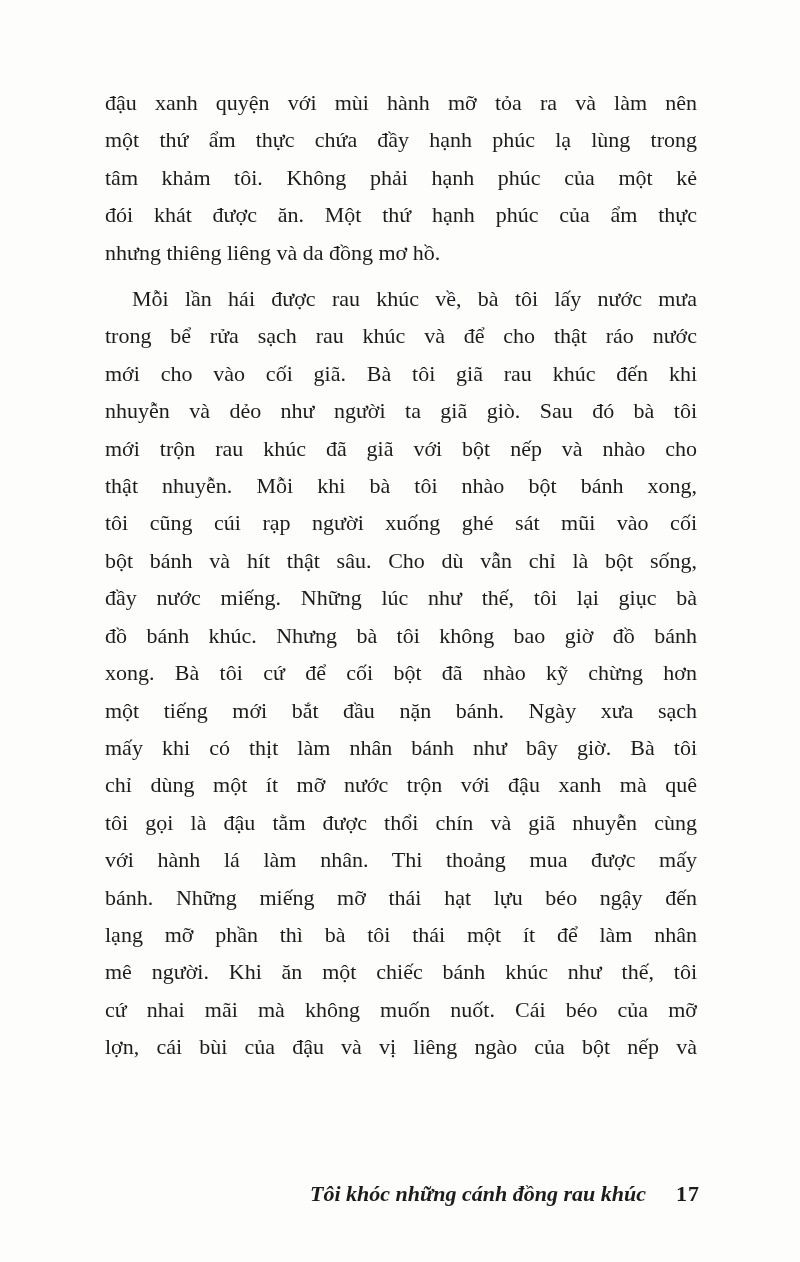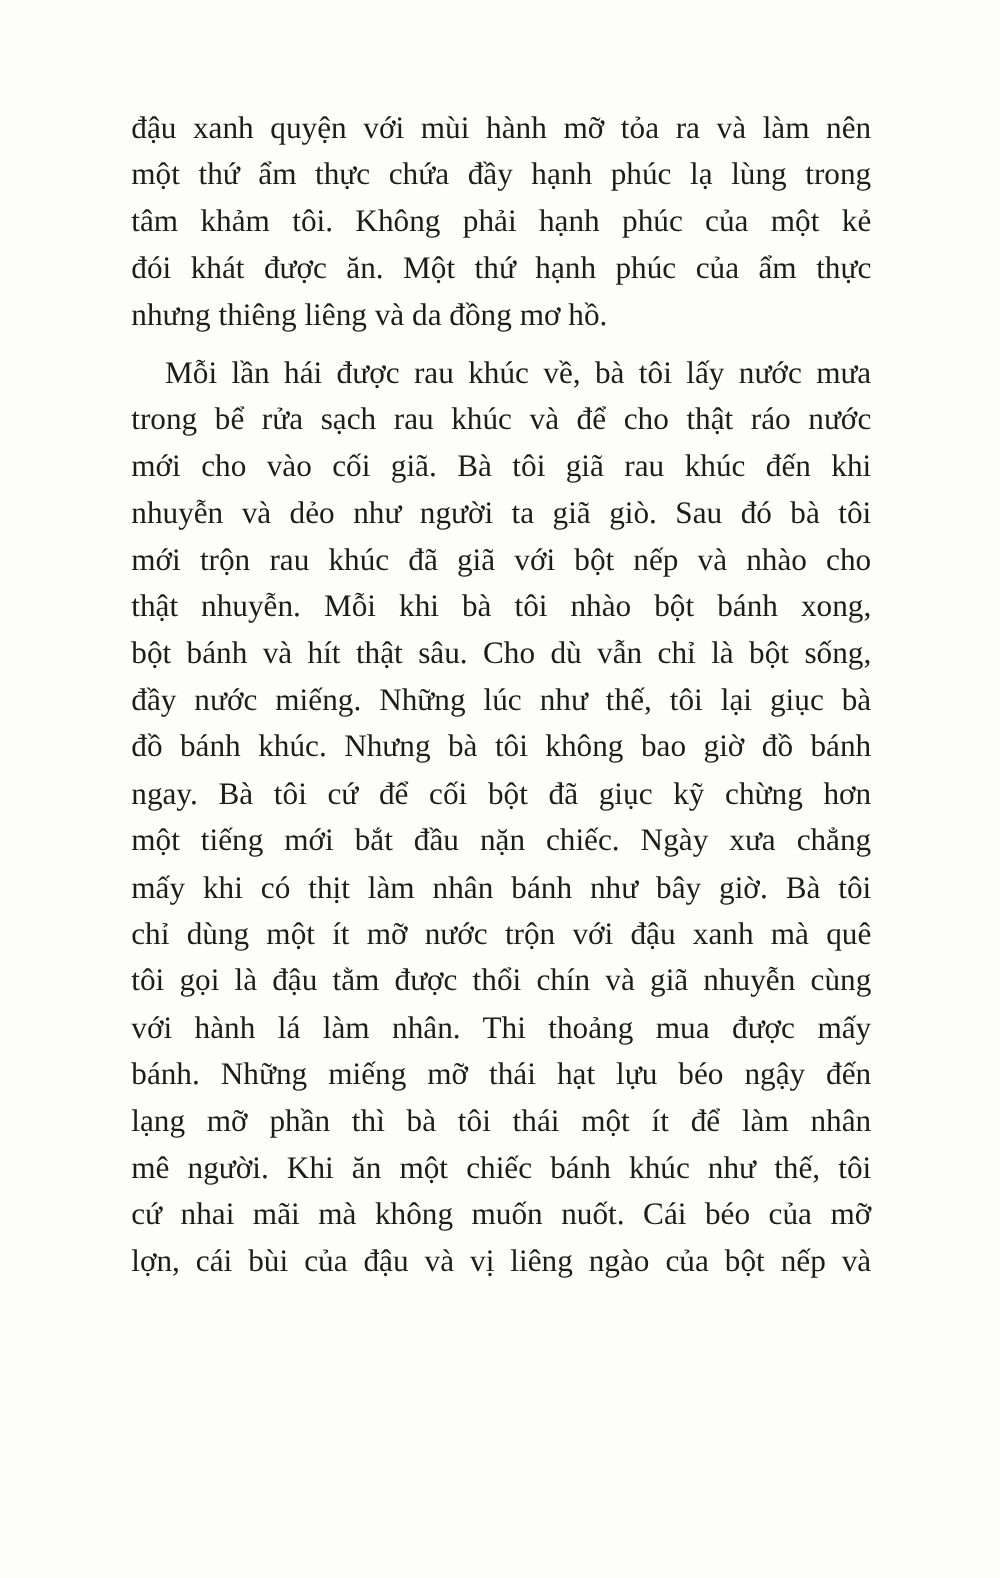--- a/index.html
+++ b/index.html
@@ -16,21 +16,21 @@
   }
   .page {
     position: absolute;
     inset: 0;
   }
   .text-block {
     position: absolute;
     left: 105px;
     top: 84px;
     width: 592px;
-    font-size: 25px;
+    font-size: 22px;
     line-height: 37.4px;
     color: #1c1c1c;
   }
   .paragraph + .paragraph {
     margin-top: 9px;
     font-family: Liberation Serif, serif;
   }
   .paragraph.indent .line:first-child {
     text-indent: 27px;
   }
@@ -73,29 +73,34 @@
         <div class="line">đói khát được ăn. Một thứ hạnh phúc của ẩm thực</div>
         <div class="line no-justify-last">nhưng thiêng liêng và da đồng mơ hồ.</div>
       </div>
       <div class="paragraph indent">
         <div class="line">Mỗi lần hái được rau khúc về, bà tôi lấy nước mưa</div>
         <div class="line">trong bể rửa sạch rau khúc và để cho thật ráo nước</div>
         <div class="line">mới cho vào cối giã. Bà tôi giã rau khúc đến khi</div>
         <div class="line">nhuyễn và dẻo như người ta giã giò. Sau đó bà tôi</div>
         <div class="line">mới trộn rau khúc đã giã với bột nếp và nhào cho</div>
         <div class="line">thật nhuyễn. Mỗi khi bà tôi nhào bột bánh xong,</div>
+        <div class="line">tôi cũng cúi rạp người xuống ghé sát mũi vào cối</div>
         <div class="line">bột bánh và hít thật sâu. Cho dù vẫn chỉ là bột sống,</div>
         <div class="line">đầy nước miếng. Những lúc như thế, tôi lại giục bà</div>
         <div class="line">đồ bánh khúc. Nhưng bà tôi không bao giờ đồ bánh</div>
-        <div class="line">ngay. Bà tôi cứ để cối bột đã giục kỹ chừng hơn</div>
-        <div class="line">một tiếng mới bắt đầu nặn chiếc. Ngày xưa chẳng</div>
+        <div class="line">xong. Bà tôi cứ để cối bột đã nhào kỹ chừng hơn</div>
+        <div class="line">một tiếng mới bắt đầu nặn bánh. Ngày xưa sạch</div>
         <div class="line">mấy khi có thịt làm nhân bánh như bây giờ. Bà tôi</div>
         <div class="line">chỉ dùng một ít mỡ nước trộn với đậu xanh mà quê</div>
         <div class="line">tôi gọi là đậu tằm được thổi chín và giã nhuyễn cùng</div>
         <div class="line">với hành lá làm nhân. Thi thoảng mua được mấy</div>
         <div class="line">bánh. Những miếng mỡ thái hạt lựu béo ngậy đến</div>
         <div class="line">lạng mỡ phần thì bà tôi thái một ít để làm nhân</div>
         <div class="line">mê người. Khi ăn một chiếc bánh khúc như thế, tôi</div>
         <div class="line">cứ nhai mãi mà không muốn nuốt. Cái béo của mỡ</div>
         <div class="line">lợn, cái bùi của đậu và vị liêng ngào của bột nếp và</div>
       </div>
     </div>
+  <div class="footer" style="color: rgb(28, 28, 28);">
+    <span class="running-title">Tôi khóc những cánh đồng rau khúc</span>
+    <span class="page-number">17</span>
+  </div>
 </div>
 
 </body></html>

